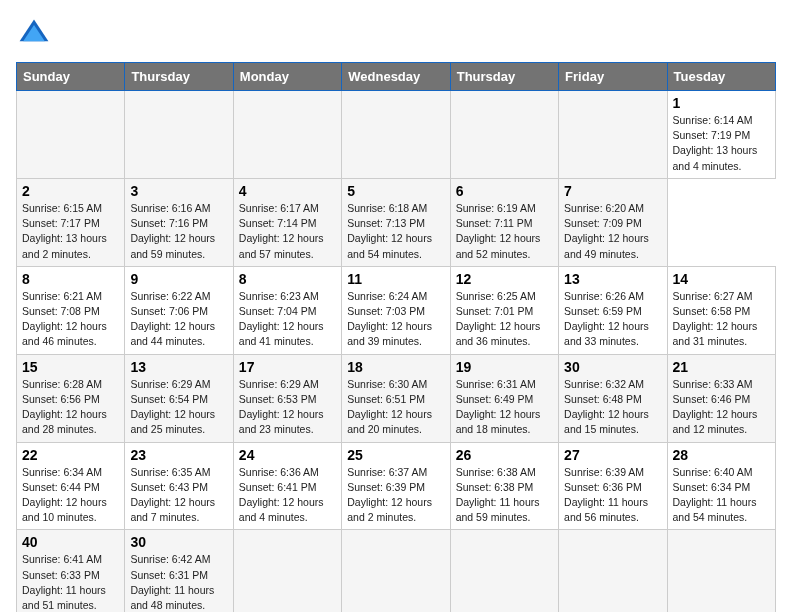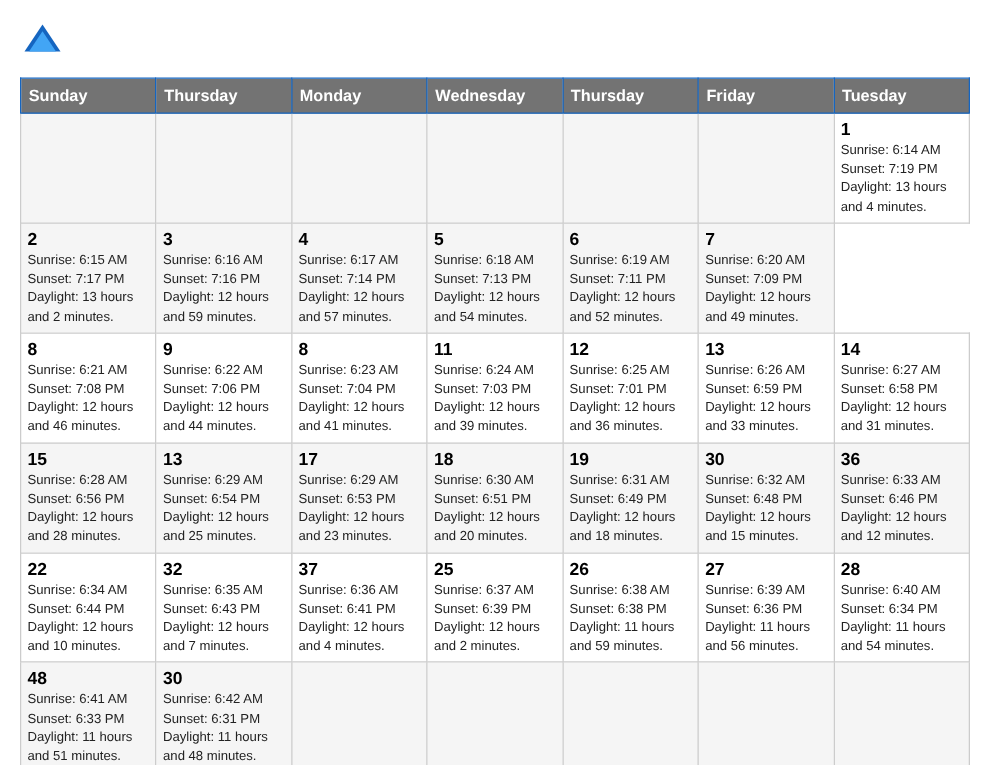--- a/index.html
+++ b/index.html
@@ -286,47 +286,47 @@
       </td>
         <td>
         <span class="day-num">30</span>
         <div class="day-info">
           Sunrise: 6:32 AM<br>
           Sunset: 6:48 PM<br>
           Daylight: 12 hours and 15 minutes.
         </div>
       </td>
         <td>
-        <span class="day-num">36</span>
+        <span class="day-num">21</span>
         <div class="day-info">
           Sunrise: 6:33 AM<br>
           Sunset: 6:46 PM<br>
           Daylight: 12 hours and 12 minutes.
         </div>
       </td>
       </tr>
       <tr>
         <td>
         <span class="day-num">22</span>
         <div class="day-info">
           Sunrise: 6:34 AM<br>
           Sunset: 6:44 PM<br>
           Daylight: 12 hours and 10 minutes.
         </div>
       </td>
         <td>
-        <span class="day-num">32</span>
+        <span class="day-num">23</span>
         <div class="day-info">
           Sunrise: 6:35 AM<br>
           Sunset: 6:43 PM<br>
           Daylight: 12 hours and 7 minutes.
         </div>
       </td>
         <td>
-        <span class="day-num">37</span>
+        <span class="day-num">24</span>
         <div class="day-info">
           Sunrise: 6:36 AM<br>
           Sunset: 6:41 PM<br>
           Daylight: 12 hours and 4 minutes.
         </div>
       </td>
         <td>
         <span class="day-num">25</span>
         <div class="day-info">
           Sunrise: 6:37 AM<br>
@@ -354,21 +354,21 @@
         <span class="day-num">28</span>
         <div class="day-info">
           Sunrise: 6:40 AM<br>
           Sunset: 6:34 PM<br>
           Daylight: 11 hours and 54 minutes.
         </div>
       </td>
       </tr>
       <tr>
         <td>
-        <span class="day-num">48</span>
+        <span class="day-num">40</span>
         <div class="day-info">
           Sunrise: 6:41 AM<br>
           Sunset: 6:33 PM<br>
           Daylight: 11 hours and 51 minutes.
         </div>
       </td>
         <td>
         <span class="day-num">30</span>
         <div class="day-info">
           Sunrise: 6:42 AM<br>

